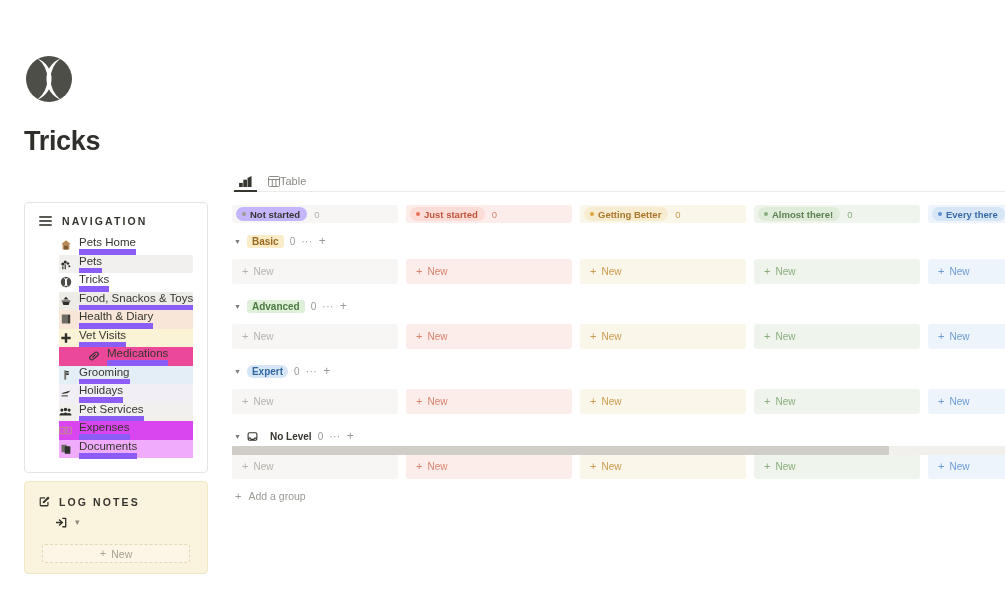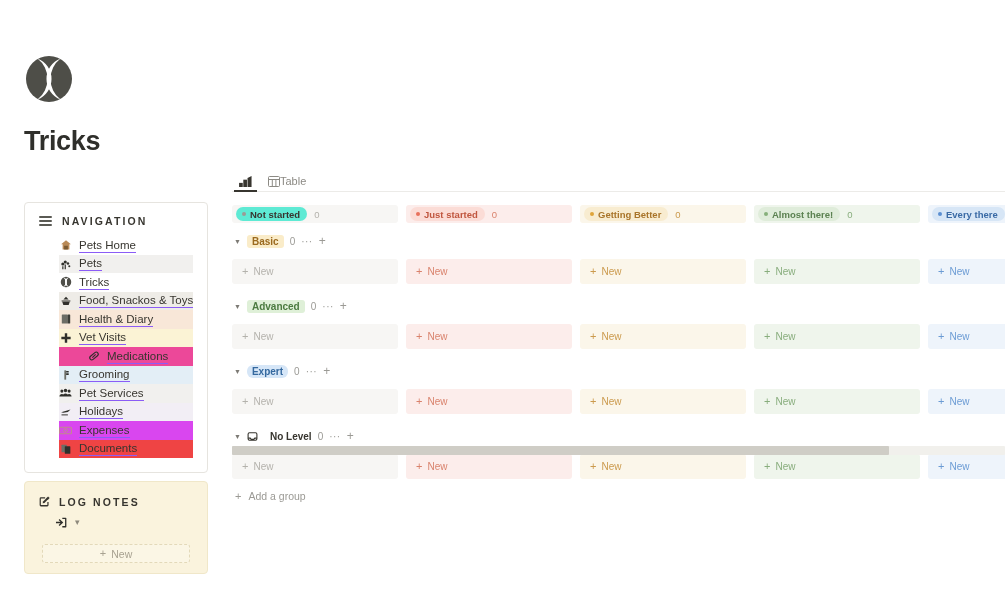--- a/index.html
+++ b/index.html
@@ -72,21 +72,21 @@
     position: relative;
     white-space: nowrap;
   }
   .nav-item .nav-ico {
     width: 13px; height: 13px; flex: none;
     display: flex; align-items: center; justify-content: center;
     font-size: 11px; line-height: 1;
   }
   .nav-item .nav-ico svg { display: block; }
   .nav-item .nav-label {
-    border-bottom: 1px solid #8b5cf6;
+    border-bottom: 6px solid #8b5cf6;
     line-height: 14px;
     padding-bottom: 0px;
   }
 
   
   #log-card {
     top: 481px;
     background: #faf3dd;
     border-color: #f0e7c9;
     padding: 13px 0 16px 0;
@@ -329,51 +329,51 @@
       </div>
       <div class="nav-item" style="background: rgb(227, 238, 246);">
         <span class="nav-ico">
           <svg width="12" height="12" viewBox="0 0 16 16">
             <rect x="5.8" y="1.8" width="2.4" height="12.4" fill="#6d6d66"></rect>
             <path d="M8.2 2.6h3.4v2.2H8.2zM8.2 5.8h3.4V8H8.2z" fill="#2f2f2b"></path>
           </svg>
         </span>
         <span class="nav-label">Grooming</span>
       </div>
+      <div class="nav-item" style="background: rgb(242, 238, 245);">
+        <span class="nav-ico">
+          <svg width="12" height="12" viewBox="0 0 16 16">
+            <path d="M1.5 8.4 14 4.6l-3.4 3.3-6.2 1.2z" fill="#2f2f2b"></path>
+            <path d="M2 11.2h8.5v1.3H2z" fill="#2f2f2b"></path>
+          </svg>
+        </span>
+        <span class="nav-label">Holidays</span>
+      </div>
       <div class="nav-item" style="background: rgb(241, 240, 238);">
         <span class="nav-ico">
           <svg width="13" height="12" viewBox="0 0 18 16">
             <circle cx="4" cy="5.4" r="2.1" fill="#2f2f2b"></circle>
             <circle cx="9" cy="4.6" r="2.4" fill="#2f2f2b"></circle>
             <circle cx="14" cy="5.4" r="2.1" fill="#2f2f2b"></circle>
             <path d="M.6 13c0-2.2 1.5-3.6 3.4-3.6s3.4 1.4 3.4 3.6zM5.2 13c0-2.6 1.7-4.2 3.8-4.2s3.8 1.6 3.8 4.2zM10.6 13c0-2.2 1.5-3.6 3.4-3.6s3.4 1.4 3.4 3.6z" fill="#2f2f2b"></path>
           </svg>
         </span>
         <span class="nav-label">Pet Services</span>
       </div>
-      <div class="nav-item" style="background: rgb(242, 238, 245);">
-        <span class="nav-ico">
-          <svg width="12" height="12" viewBox="0 0 16 16">
-            <path d="M1.5 8.4 14 4.6l-3.4 3.3-6.2 1.2z" fill="#2f2f2b"></path>
-            <path d="M2 11.2h8.5v1.3H2z" fill="#2f2f2b"></path>
-          </svg>
-        </span>
-        <span class="nav-label">Holidays</span>
-      </div>
       <div class="nav-item" style="background: #d946ef;">
         <span class="nav-ico">
           <svg width="13" height="11" viewBox="0 0 18 14">
             <rect x="0.8" y="2.4" width="16.4" height="9.2" rx="1.4" fill="none" stroke="#c08b8b" stroke-width="1.4"></rect>
             <circle cx="9" cy="7" r="2.4" fill="none" stroke="#c08b8b" stroke-width="1.4"></circle>
             <path d="M3.4 5.2h1.2M3.4 8.8h1.2M13.4 5.2h1.2M13.4 8.8h1.2" stroke="#c08b8b" stroke-width="1.2"></path>
           </svg>
         </span>
         <span class="nav-label">Expenses</span>
       </div>
-      <div class="nav-item" style="background: #ef4444;">
+      <div class="nav-item" style="background: #f0abfc;">
         <span class="nav-ico">
           <svg width="12" height="12" viewBox="0 0 16 16">
             <rect x="2" y="2.4" width="7" height="10" rx="0.7" fill="#6d6d66"></rect>
             <rect x="6.4" y="4.4" width="7.4" height="10" rx="0.7" fill="#2f2f2b"></rect>
           </svg>
         </span>
         <span class="nav-label">Documents</span>
       </div>
     </div>
 </div>
@@ -426,21 +426,21 @@
           <path d="M0.5 3.5h11M4.3 3.5V10.5M7.9 3.5V10.5" stroke="#8c8a84" fill="none"></path>
         </svg>
       </span>
       <span>Table</span>
     </div>
   </div>
 
   <div id="columns">
       <div class="column">
         <div class="col-head-wrap" style="background: rgb(247, 246, 244);">
-          <span class="col-chip" style="background: #5eead4; color: rgb(55, 53, 47);">
+          <span class="col-chip" style="background: #c4b5fd; color: rgb(55, 53, 47);">
             <span class="dot" style="background: rgb(155, 154, 149);"></span>
             <span>Not started</span>
           </span>
           <span class="col-count" style="color: rgb(180, 178, 172);">0</span>
         </div>
       </div>
       <div class="column">
         <div class="col-head-wrap" style="background: rgb(252, 237, 235);">
           <span class="col-chip" style="background: rgb(251, 220, 214); color: rgb(192, 86, 63);">
             <span class="dot" style="background: rgb(232, 113, 92);"></span>

